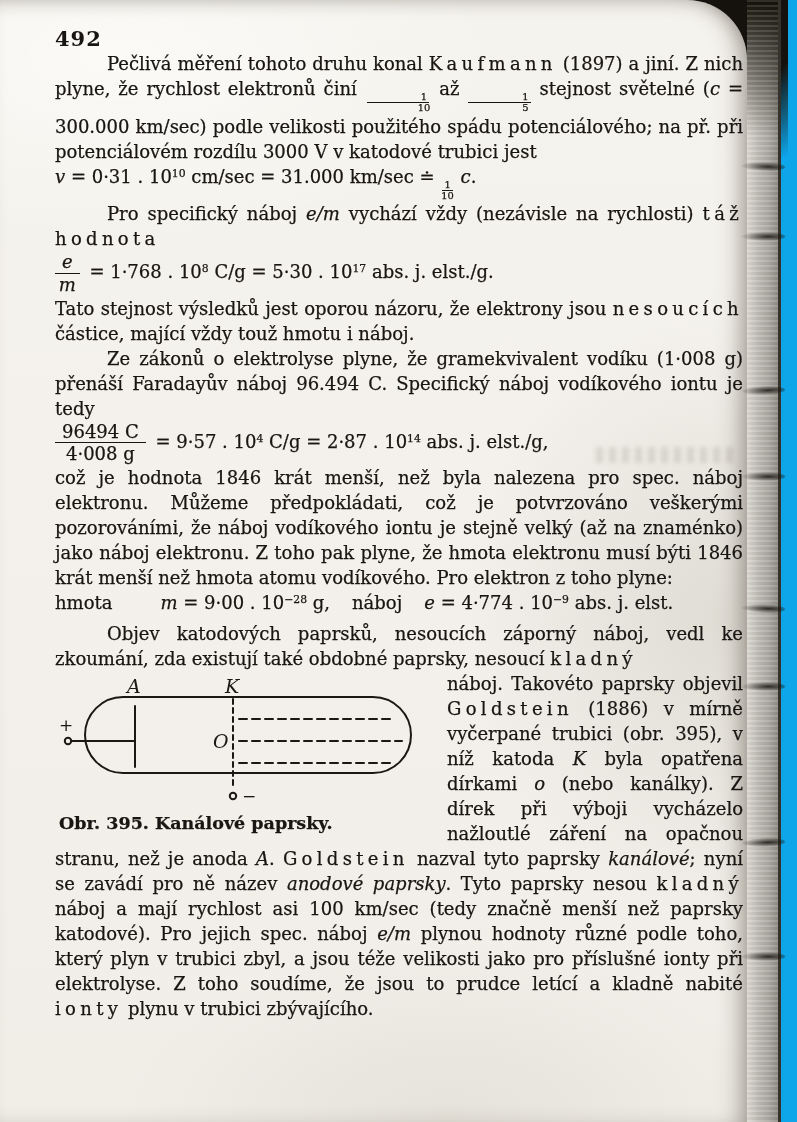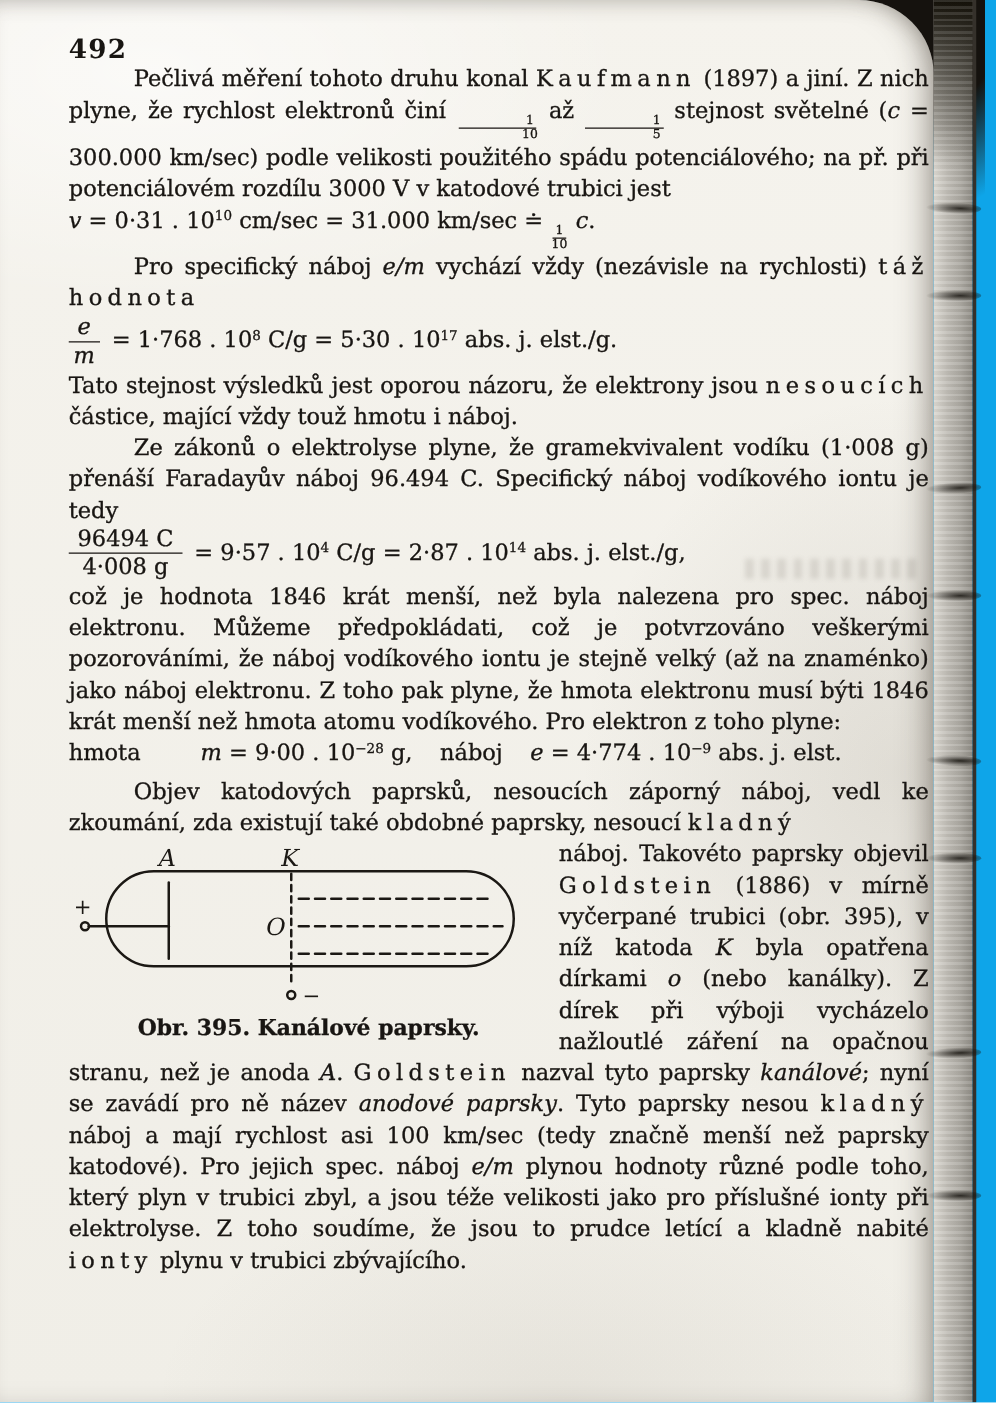--- a/index.html
+++ b/index.html
@@ -44,21 +44,21 @@
         vertical-align:-.5em;margin:0 1px;}
   .fr .n{border-bottom:1.4px solid currentColor;padding:0 2px;}
   .Fr{display:inline-flex;flex-direction:column;align-items:center;font-size:1em;line-height:1.2;
         vertical-align:middle;margin:0 4px 0 0;}
   .Fr .n{border-bottom:1.6px solid currentColor;padding:0 7px;}
   .gap{display:inline-block;width:48px;}
   .w2{width:22px;}
   .mline{text-align:left;margin-top:9px;margin-bottom:4px;}
   figure.fig{float:left;width:376px;margin:8px 12px 2px 4px;padding:0;}
   figure.fig svg{display:block;}
-  figcaption{text-align:center;font-weight:bold;font-size:17.5px;margin-top:2px;
+  figcaption{text-align:left;font-weight:bold;font-size:17.5px;margin-top:2px;
         -webkit-text-stroke:.25px #181512;}
   .clr{clear:both;}
 </style>
 </head>
 <body>
 
 <div class="scan">
   <div class="corner-dark"></div>
   <div class="paper"></div>
   <div class="edge-band"></div>

